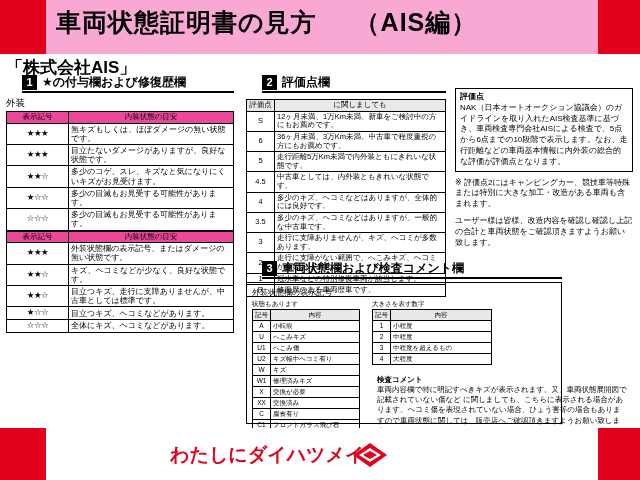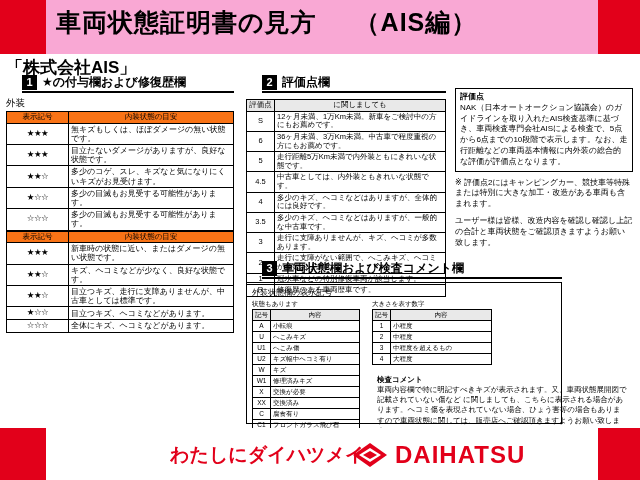--- a/index.html
+++ b/index.html
@@ -61,21 +61,21 @@
   
   #leftcol{position:absolute;left:6px;top:20px;width:228px;}
   .sublabel{font-size:9.5px;margin:4px 0 1px 0;}
   table.grade{
     border-collapse:collapse;width:228px;table-layout:fixed;
   }
   table.grade th, table.grade td{
     border:1px solid #000;font-size:8px;padding:1px 2px;
     line-height:1.15;
   }
-  table.grade th{background:#f97316;font-weight:normal;text-align:center;font-size:7.5px;}
+  table.grade th{background:#ec4899;font-weight:normal;text-align:center;font-size:7.5px;}
   table.grade td.star{text-align:center;white-space:nowrap;font-size:8.5px;letter-spacing:-0.5px;}
   table.grade col.c1{width:62px;}
   
   #midcol{position:absolute;left:246px;top:20px;width:200px;}
   table.points{border-collapse:collapse;width:200px;table-layout:fixed;}
   table.points th,table.points td{
     border:1px solid #000;font-size:7.5px;padding:1px 2px;line-height:1.15;
   }
   table.points th{background:#e9e9e9;font-weight:normal;text-align:center;}
   table.points td.num{text-align:center;width:26px;}
@@ -162,21 +162,21 @@
           <col class="c1">
           <col>
         </colgroup>
       <tbody>
           <tr>
         <th>表示記号</th>
         <th>内装状態の目安</th>
       </tr>
       <tr>
             <td class="star">★★★</td>
-            <td>新車時の状態に近い、またはダメージの無い状態です。</td>
+            <td>外装状態欄の表示記号、またはダメージの無い状態です。</td>
           </tr>
       <tr>
             <td class="star">★★☆</td>
             <td>キズ、ヘコミなどが少なく、良好な状態です。</td>
           </tr>
       <tr>
             <td class="star">★★☆</td>
             <td>目立つキズ、走行に支障ありませんが、中古車としては標準です。</td>
           </tr>
       <tr>
@@ -373,14 +373,13 @@
   <div class="bar-left"></div>
   <div class="bar-right"></div>
   <div class="slogan">わたしにダイハツメイ。</div>
   <div class="logo">
     <svg width="36" height="26" viewBox="0 0 36 26">
       <path d="M18 1 L35 13 L18 25 L1 13 Z" fill="#e2001a"></path>
       <path d="M18 6 L29 13 L18 20 L7 13 Z" fill="#ffffff"></path>
       <path d="M18 9 L25 13 L18 17 L11 13 Z" fill="#e2001a"></path>
     </svg>
   </div>
-  <div class="brand">DAIHATSU</div>
 </div>
 
 </body></html>

